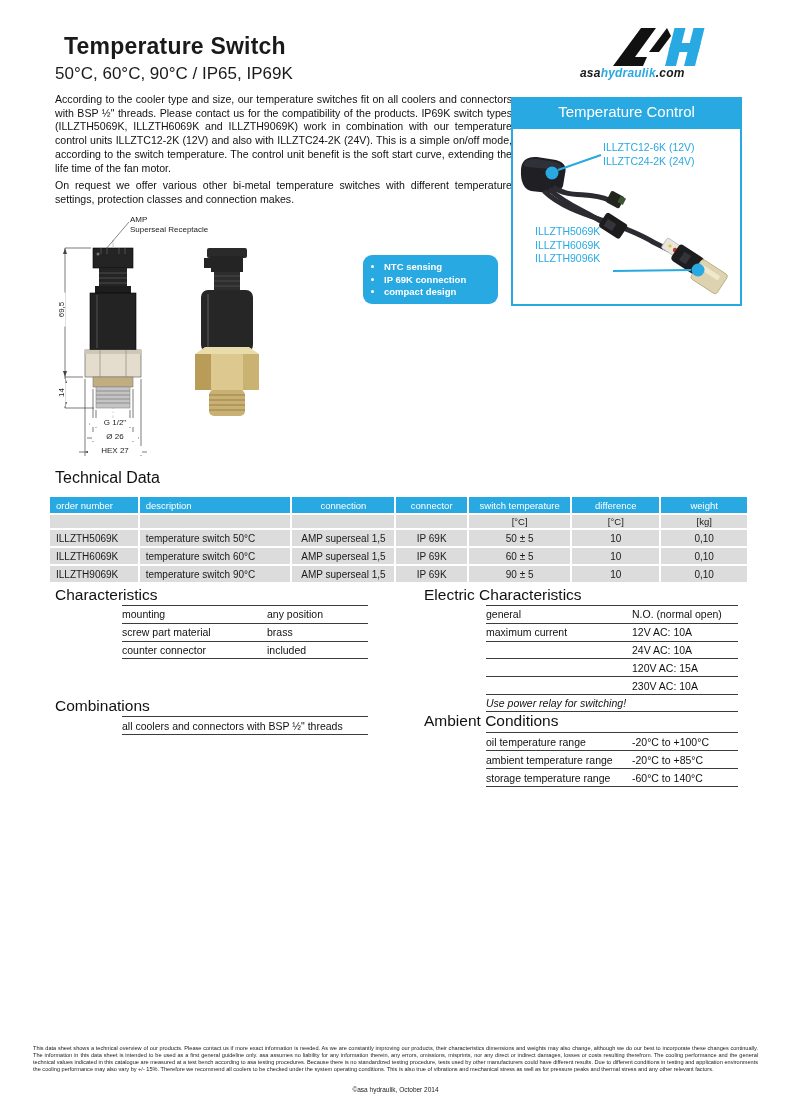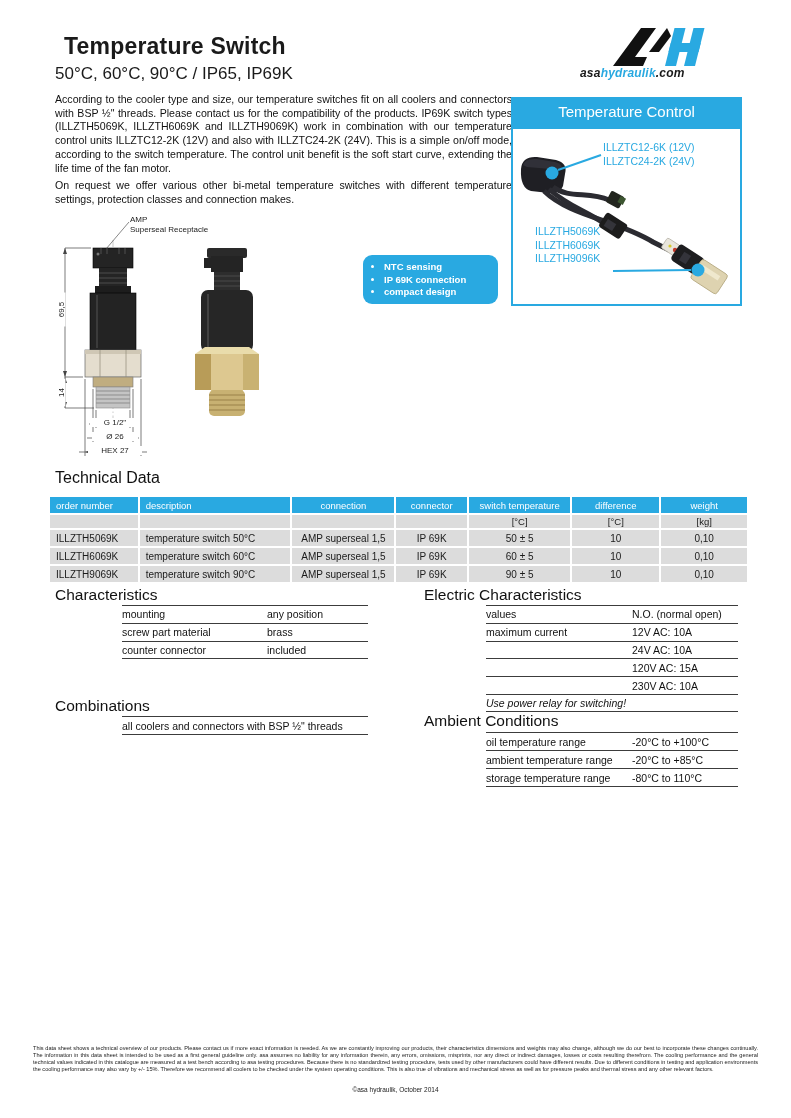--- a/index.html
+++ b/index.html
@@ -314,21 +314,21 @@
   <div class="abs sec-heading" style="left:55px;top:697px;">Combinations</div>
   <div class="abs spec" style="left:122px;top:716px;width:246px;">
     <div class="spec-row" style="height:17px;">
         <span>all coolers and connectors with BSP ½" threads</span>
       </div>
   </div>
 
   <div class="abs sec-heading" style="left:424px;top:586px;">Electric Characteristics</div>
   <div class="abs spec" style="left:486px;top:605px;width:252px;">
     <div class="spec-row" style="height:16.8px;">
-        <span class="lab" style="width:146px;">values</span>
+        <span class="lab" style="width:146px;">general</span>
         <span class="val">N.O. (normal open)</span>
       </div>
     <div class="spec-row" style="height:16.8px;">
         <span class="lab" style="width:146px;">maximum current</span>
         <span class="val">12V AC: 10A</span>
       </div>
     <div class="spec-row" style="height:16.8px;">
         <span class="lab" style="width:146px;"></span>
         <span class="val">24V AC: 10A</span>
       </div>
@@ -350,20 +350,20 @@
     <div class="spec-row" style="height:17px;">
         <span class="lab" style="width:146px;">oil temperature range</span>
         <span class="val">-20°C to +100°C</span>
       </div>
     <div class="spec-row" style="height:17px;">
         <span class="lab" style="width:146px;">ambient temperature range</span>
         <span class="val">-20°C to +85°C</span>
       </div>
     <div class="spec-row" style="height:17px;">
         <span class="lab" style="width:146px;">storage temperature range</span>
-        <span class="val">-80°C to 110°C</span>
+        <span class="val">-60°C to 140°C</span>
       </div>
   </div>
 
   <div class="abs disclaimer">This data sheet shows a technical overview of our products. Please contact us if more exact information is needed. As we are constantly improving our products, their characteristics dimensions and weights may also change, although we do our best to incorporate these changes continually. The information in this data sheet is intended to be used as a first general guideline only. asa assumes no liability for any information therein, any errors, omissions, misprints, nor any direct or indirect damages, losses or costs resulting therefrom. The cooling performance and the general technical values indicated in this catalogue are measured at a test bench according to asa testing procedures. Because there is no standardized testing procedure, tests used by other manufacturers could have different results. Due to different conditions in testing and application environments the cooling performance may also vary by +/- 15%. Therefore we recommend all coolers to be checked under the system operating conditions. This is also true of vibrations and mechanical stress as well as for pressure peaks and thermal stress and any other relevant factors.</div>
   <div class="abs copyright">©asa hydraulik, October 2014</div>
 
 </div>
 
 </body></html>

